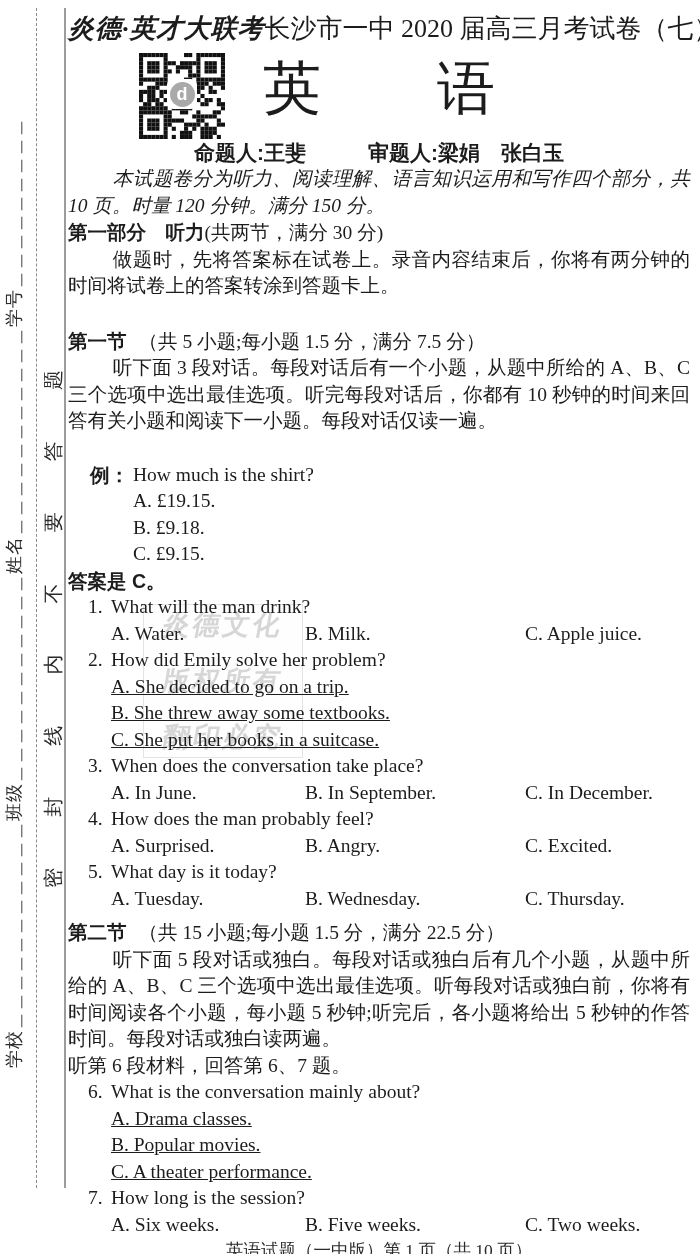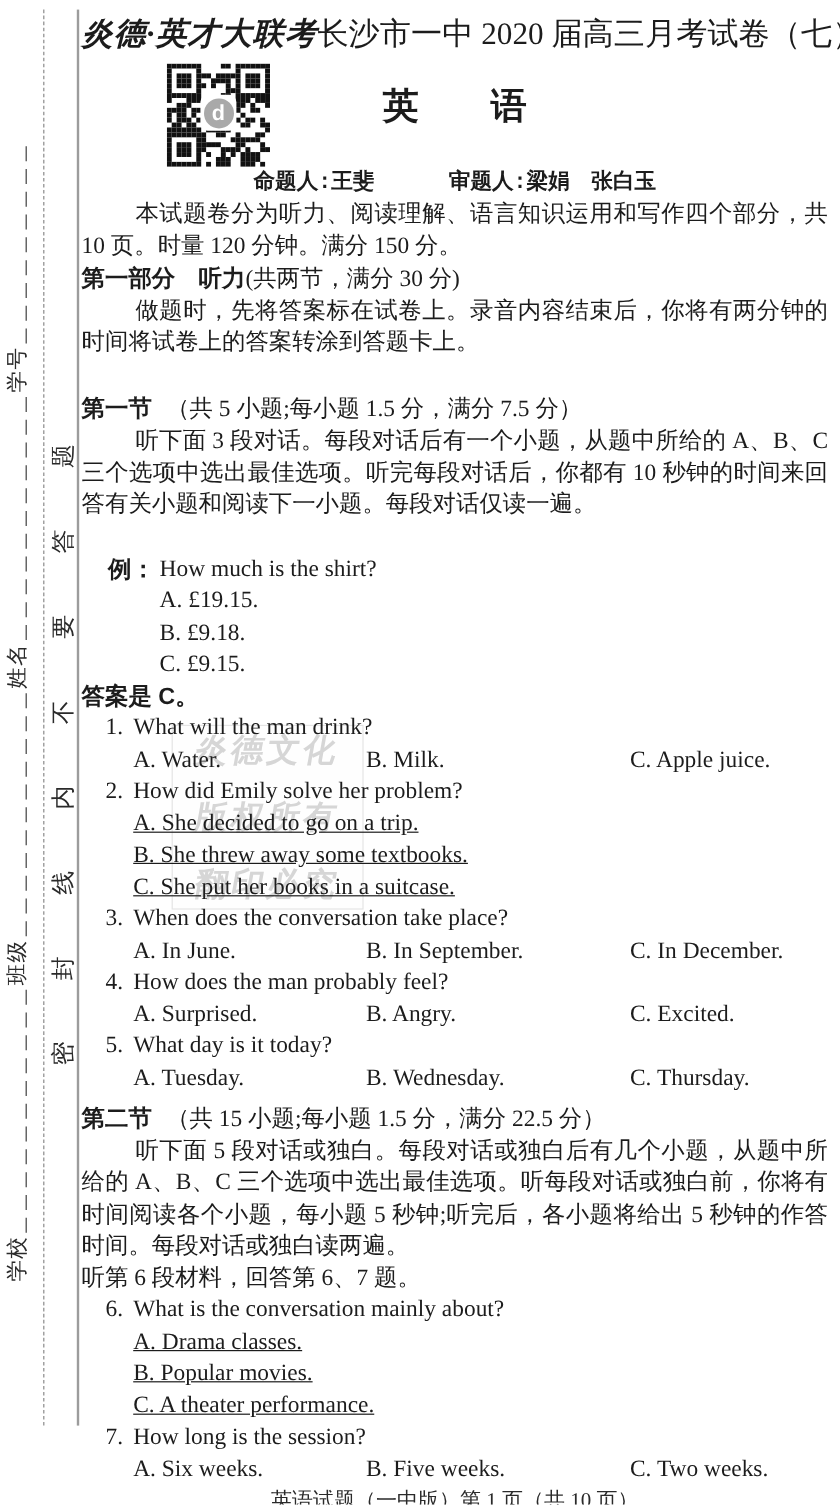--- a/index.html
+++ b/index.html
@@ -32,25 +32,25 @@
                  display:flex;align-items:center;justify-content:center;
                  font-family:"Liberation Sans","DejaVu Sans",sans-serif;
                  font-size:18px;font-weight:bold;line-height:25px;}
 
   
   .content{position:absolute;left:68px;top:12px;width:622px;z-index:2;
            font-size:19.5px;line-height:26.5px;text-align:justify;}
   .h-black{font-family:"Liberation Sans","DejaVu Sans",sans-serif;font-weight:bold;}
   .header-title{text-align:center;font-size:26px;line-height:34px;white-space:nowrap;text-align:center;}
   .brand{font-weight:900;font-style:italic;letter-spacing:1px;}
-  .subject{text-align:center;font-weight:bold;font-size:30px;line-height:50px;padding:18px 0 12px 0;}
-  .setters{display:flex;justify-content:center;gap:62px;margin-top:14px;font-size:18px;line-height:26px;
-           font-family:Liberation Mono, monospace;font-weight:bold;}
+  .subject{text-align:center;font-weight:normal;font-size:58px;line-height:50px;padding:18px 0 12px 0;}
+  .setters{display:flex;justify-content:center;gap:62px;margin-top:14px;font-size:21px;line-height:26px;
+           font-family:Liberation Sans, sans-serif;font-weight:bold;}
   p.para{margin:0;text-indent:2.3em;}
-  .p-first{margin-top:16px;}
+  .p-first{margin-top:16px;font-style:italic;}
   .sec-head{white-space:nowrap;}
   .sec-head .mr{margin-right:12px;}
   .sec1-head{margin-top:28px;}
   .sec2-head{margin-top:7px;}
   .ex-block{margin-top:27px;}
   .ex-line{display:flex;padding-left:22px;}
   .ex-label{width:43px;flex:none;}
   .q-line{display:flex;padding-left:20px;}
   .q-num{width:23px;flex:none;}
   .q-text{flex:1;}

